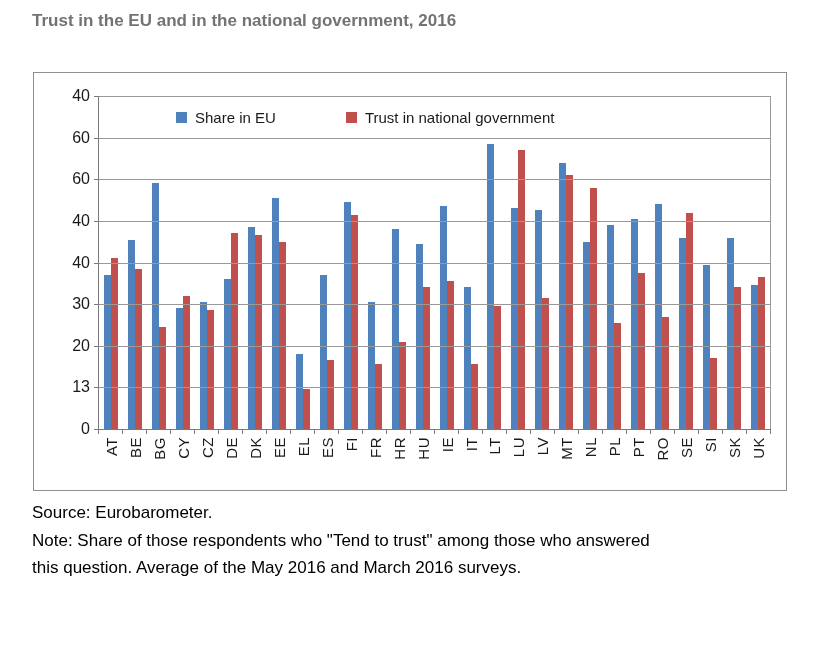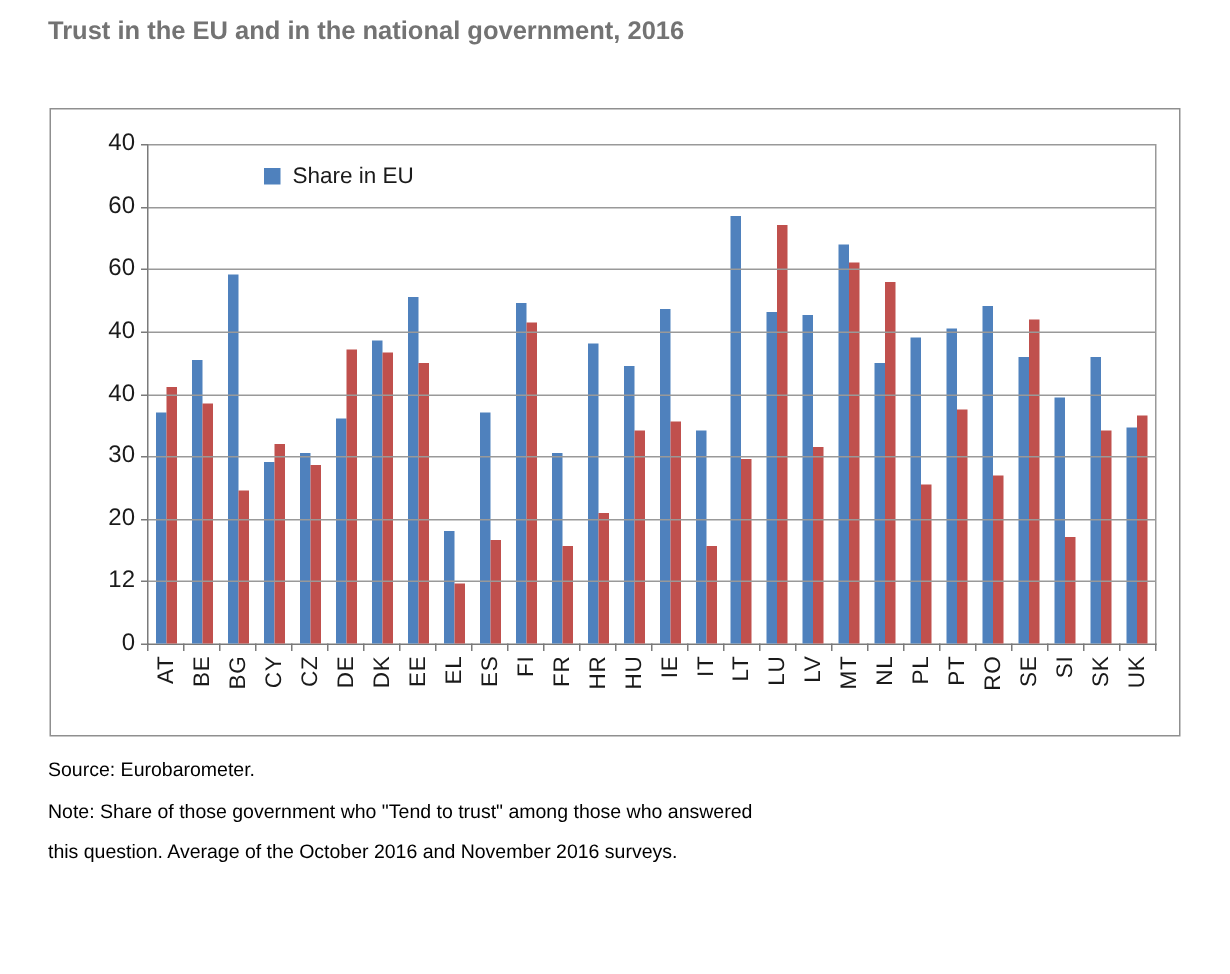--- a/index.html
+++ b/index.html
@@ -20,34 +20,38 @@
   .xlabel{position:absolute;top:100%;margin-top:8px;left:50%;
           transform:translateX(-50%) rotate(180deg);
           writing-mode:vertical-rl;font-size:15px;color:#1a1a1a;letter-spacing:0.5px;}
   .xticks{position:absolute;top:100%;left:-1px;right:-1px;height:5px;display:flex;
           border-left:1px solid #7a7a7a;}
   .xticks div{flex:1;border-right:1px solid #7a7a7a;}
   .legend{position:absolute;left:77px;top:13px;display:flex;gap:70px;align-items:center;
           font-size:15px;color:#1a1a1a;white-space:nowrap;}
   .legend-item{display:flex;align-items:center;gap:8px;}
   .swatch{width:11px;height:11px;display:inline-block;}
-  .footer{position:absolute;left:32px;top:499px;font-size:13px;line-height:27.5px;color:#000;}
+  .footer{position:absolute;left:32px;top:499px;font-size:17px;line-height:27.5px;color:#000;}
 </style>
 </head>
 <body>
 
 <div class="page">
   <div class="title">Trust in the EU and in the national government, 2016</div>
 
   <div class="frame">
     <div class="plot">
       <div class="legend">
         <div class="legend-item">
           <span class="swatch" style="background-color: rgb(79, 129, 189);"></span>
           <span>Share in EU</span>
+        </div>
+        <div class="legend-item">
+          <span class="swatch" style="background-color: rgb(192, 80, 77);"></span>
+          <span>Trust in national government</span>
         </div>
       </div>
       <div class="bars">
           <div class="group">
             <div class="bar" style="height: 46.25%; background: rgb(79, 129, 189);"></div>
             <div class="bar" style="height: 51.25%; background: rgb(192, 80, 77);"></div>
             <div class="xlabel">AT</div>
           </div>
           <div class="group">
             <div class="bar" style="height: 56.875%; background: rgb(79, 129, 189);"></div>
@@ -230,25 +234,25 @@
         <div class="gridline" style="top: 50%;"></div>
         <div class="ylabel" style="top: 50%;">40</div>
         <div class="ytick" style="top: 50%;"></div>
         <div class="gridline" style="top: 62.5%;"></div>
         <div class="ylabel" style="top: 62.5%;">30</div>
         <div class="ytick" style="top: 62.5%;"></div>
         <div class="gridline" style="top: 75%;"></div>
         <div class="ylabel" style="top: 75%;">20</div>
         <div class="ytick" style="top: 75%;"></div>
         <div class="gridline" style="top: 87.5%;"></div>
-        <div class="ylabel" style="top: 87.5%;">12</div>
+        <div class="ylabel" style="top: 87.5%;">13</div>
         <div class="ytick" style="top: 87.5%;"></div>
         <div class="ylabel" style="top: 100%;">0</div>
         <div class="ytick" style="top: 100%;"></div>
       </div>
   </div>
 
   <div class="footer">
     <div>Source: Eurobarometer.</div>
-    <div>Note: Share of those government who "Tend to trust" among those who answered</div>
-    <div>this question. Average of the October 2016 and November 2016 surveys.</div>
+    <div>Note: Share of those respondents who "Tend to trust" among those who answered</div>
+    <div>this question. Average of the May 2016 and March 2016 surveys.</div>
   </div>
 </div>
 
 </body></html>

